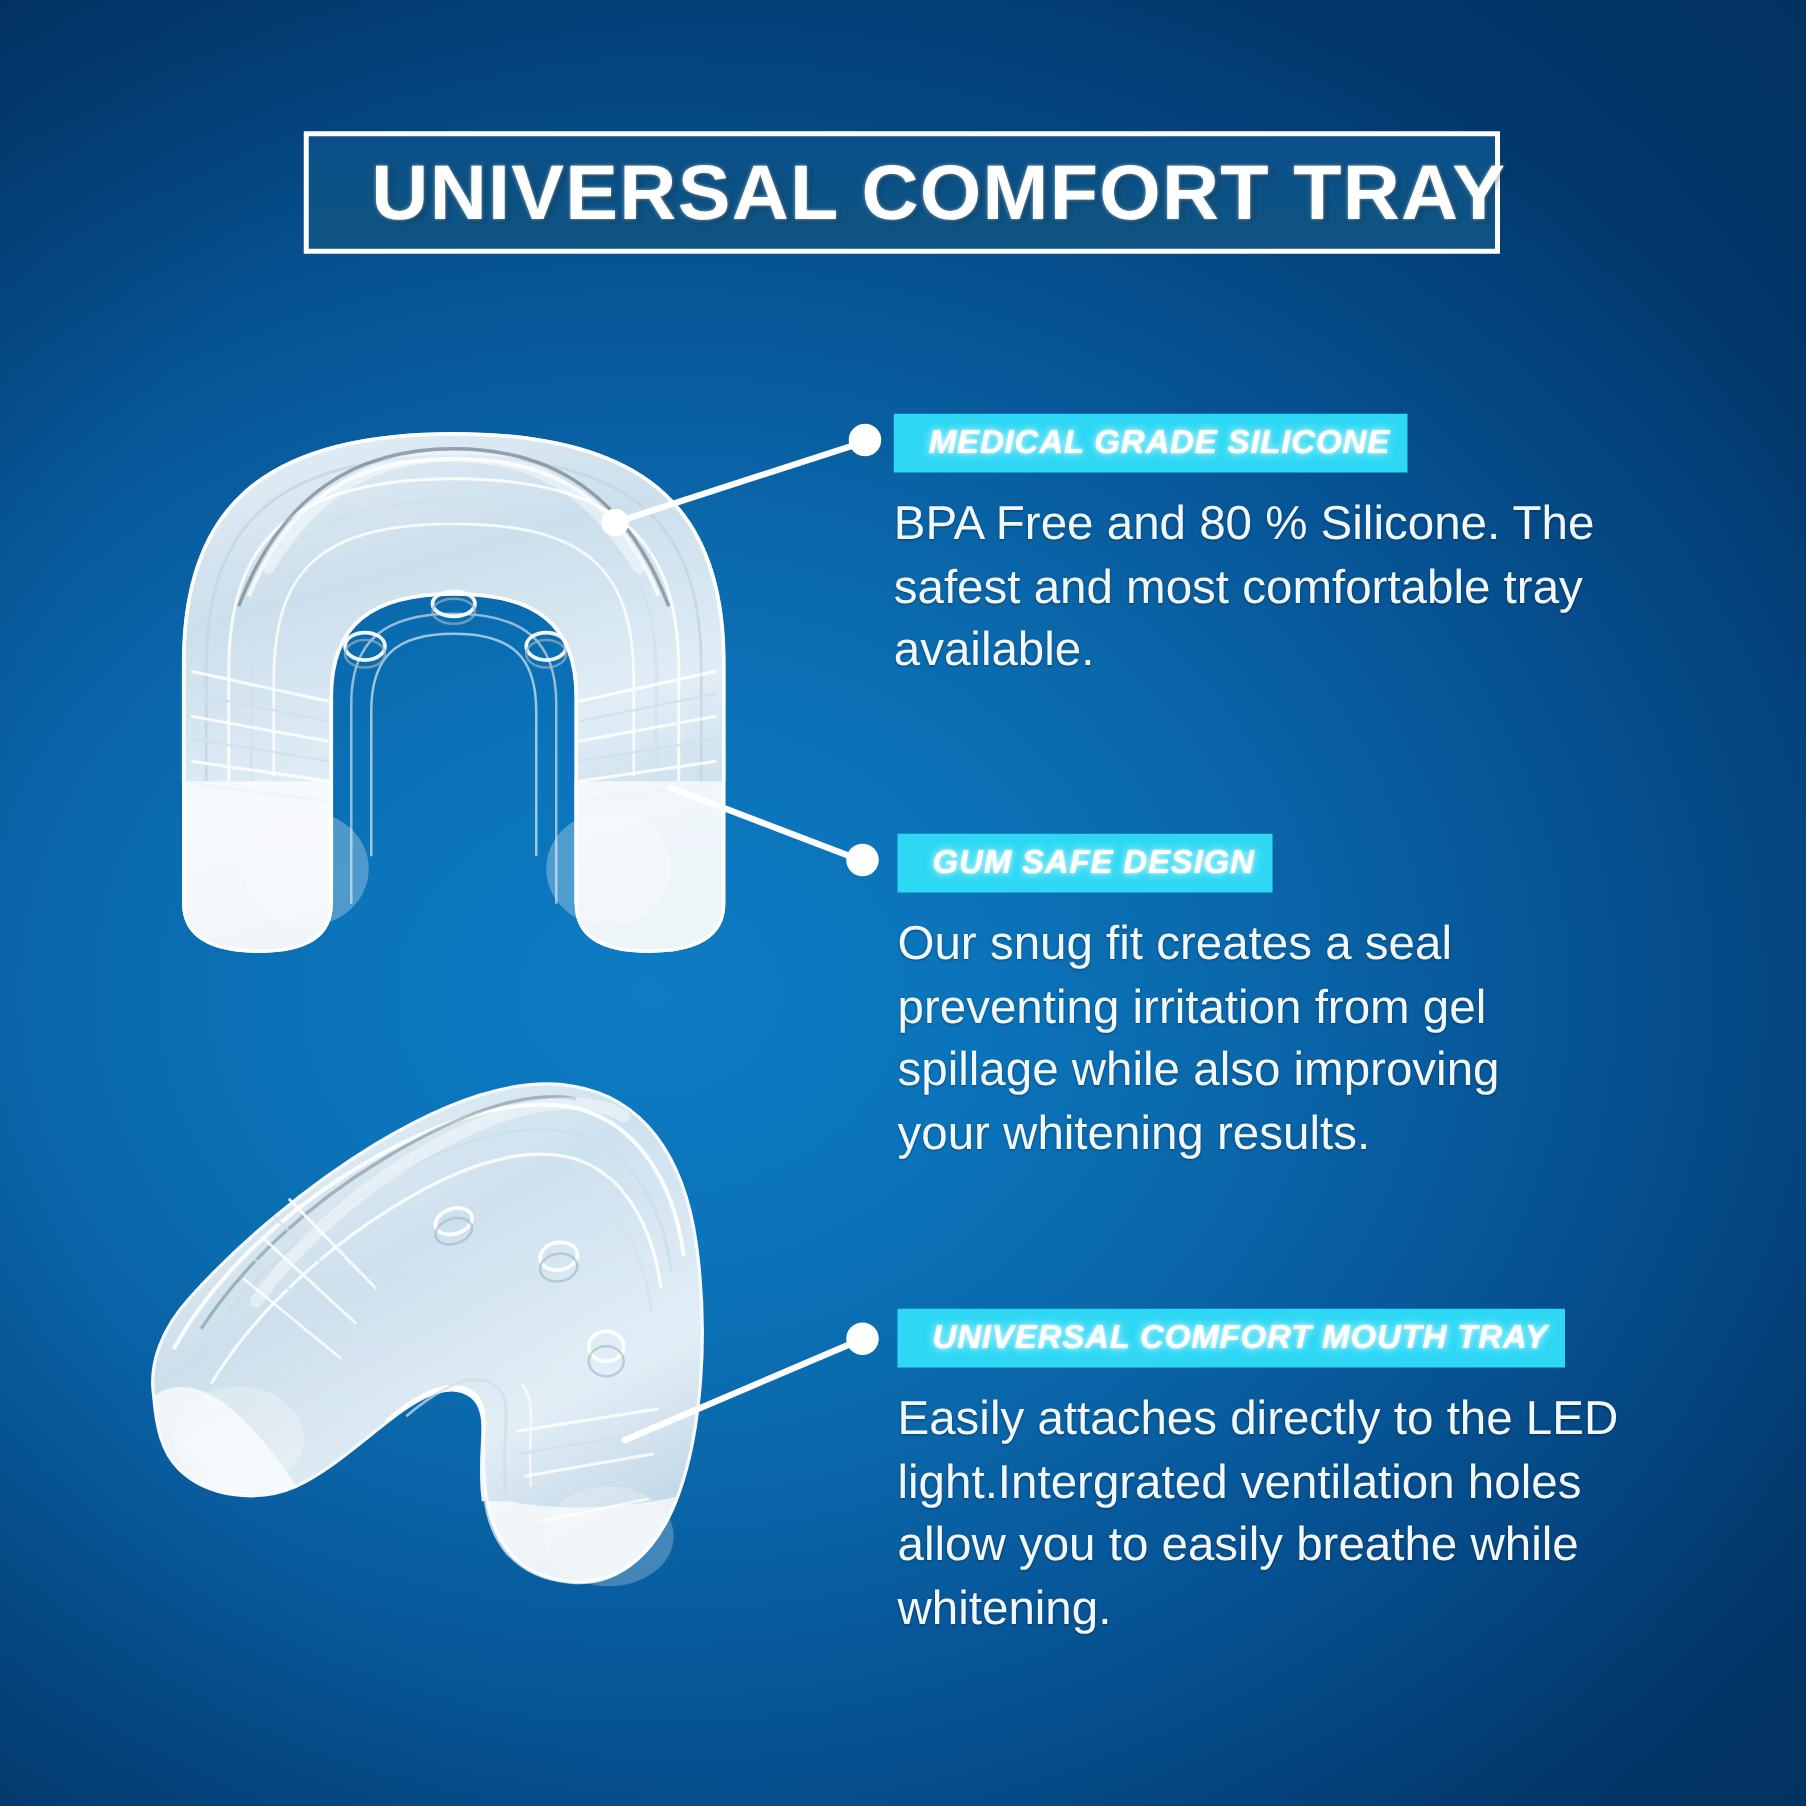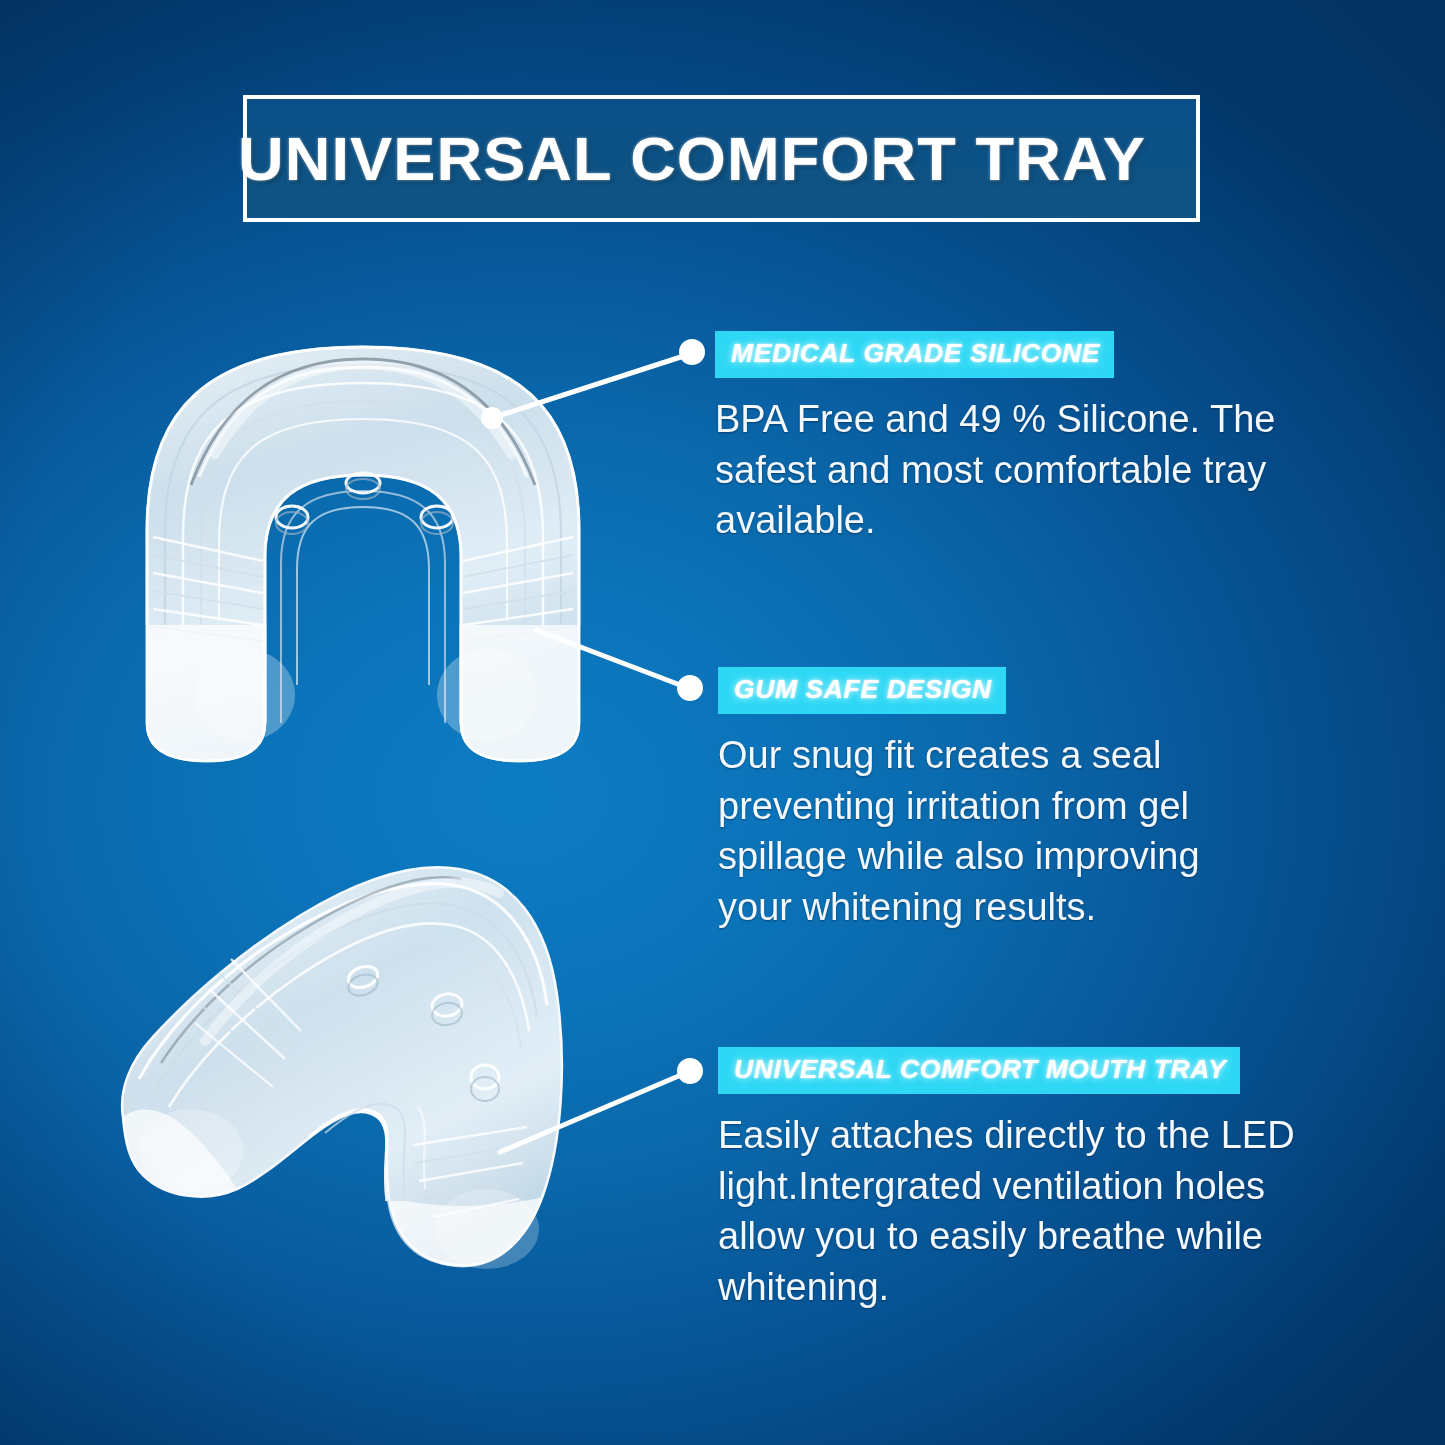--- a/index.html
+++ b/index.html
@@ -37,43 +37,43 @@
     position:absolute; inset:0;
     background: radial-gradient(ellipse 95% 95% at 50% 50%,
                 rgba(0,0,0,0) 52%,
                 rgba(1,28,58,0.28) 82%,
                 rgba(1,24,52,0.50) 100%);
   }
 
   
   .title-frame {
     position:absolute;
-    left:243px; top:95px;
-    width:957px; height:127px;
+    left:243px; top:105px;
+    width:957px; height:98px;
     border:4px solid #ffffff;
     background: linear-gradient(180deg,#0a4f8a 0%, #0d5284 55%, #0f5483 100%);
-    display:flex; align-items:center; justify-content:flex-start;
+    display:flex; align-items:center; justify-content:flex-end;
   }
   .title-text {
     color:#ffffff;
     font-size:62px;
     font-weight:bold;
     letter-spacing:1px;
     white-space:nowrap;
     text-shadow: 0 0 3px rgba(255,255,255,0.55), 2px 2px 4px rgba(0,0,0,0.30);
     transform: scaleX(1.02);
   }
 
   
   .feature { position:absolute; }
 
   .badge {
     display:inline-block;
     background:#2ed8f5;
-    padding:7px 14px 9px 16px;
+    padding:7px 14px 9px 28px;
     color:#ffffff;
     font-size:26.5px;
     font-weight:bold;
     font-style:italic;
     letter-spacing:0.6px;
     white-space:nowrap;
     text-shadow: 0 0 7px rgba(255,255,255,0.85), 0 0 2px rgba(255,255,255,0.9);
   }
 
   .body-text {
@@ -279,21 +279,21 @@
       <circle cx="690" cy="1071" r="13" fill="#ffffff"></circle>
     </g>
   </svg>
 
   <div class="title-frame">
     <div class="title-text">UNIVERSAL COMFORT TRAY</div>
   </div>
 
   <div class="feature" style="left:715px; top:331px; width:660px;">
     <div class="badge">MEDICAL GRADE SILICONE</div>
-    <div class="body-text" style="max-width:640px;">BPA Free and 49 % Silicone. The safest and most comfortable tray available.</div>
+    <div class="body-text" style="max-width:640px;">BPA Free and 80 % Silicone. The safest and most comfortable tray available.</div>
   </div>
 
   <div class="feature" style="left:718px; top:1047px; width:640px;">
     <div class="badge">UNIVERSAL COMFORT MOUTH TRAY</div>
     <div class="body-text" style="max-width:630px;">Easily attaches directly to the LED light.Intergrated ventilation holes allow you to easily breathe while whitening.</div>
   </div>
 
   <div class="feature" style="left:718px; top:667px; width:580px;">
     <div class="badge">GUM SAFE DESIGN</div>
     <div class="body-text" style="max-width:560px;">Our snug fit creates a seal preventing irritation from gel spillage while also improving your whitening results.</div>

